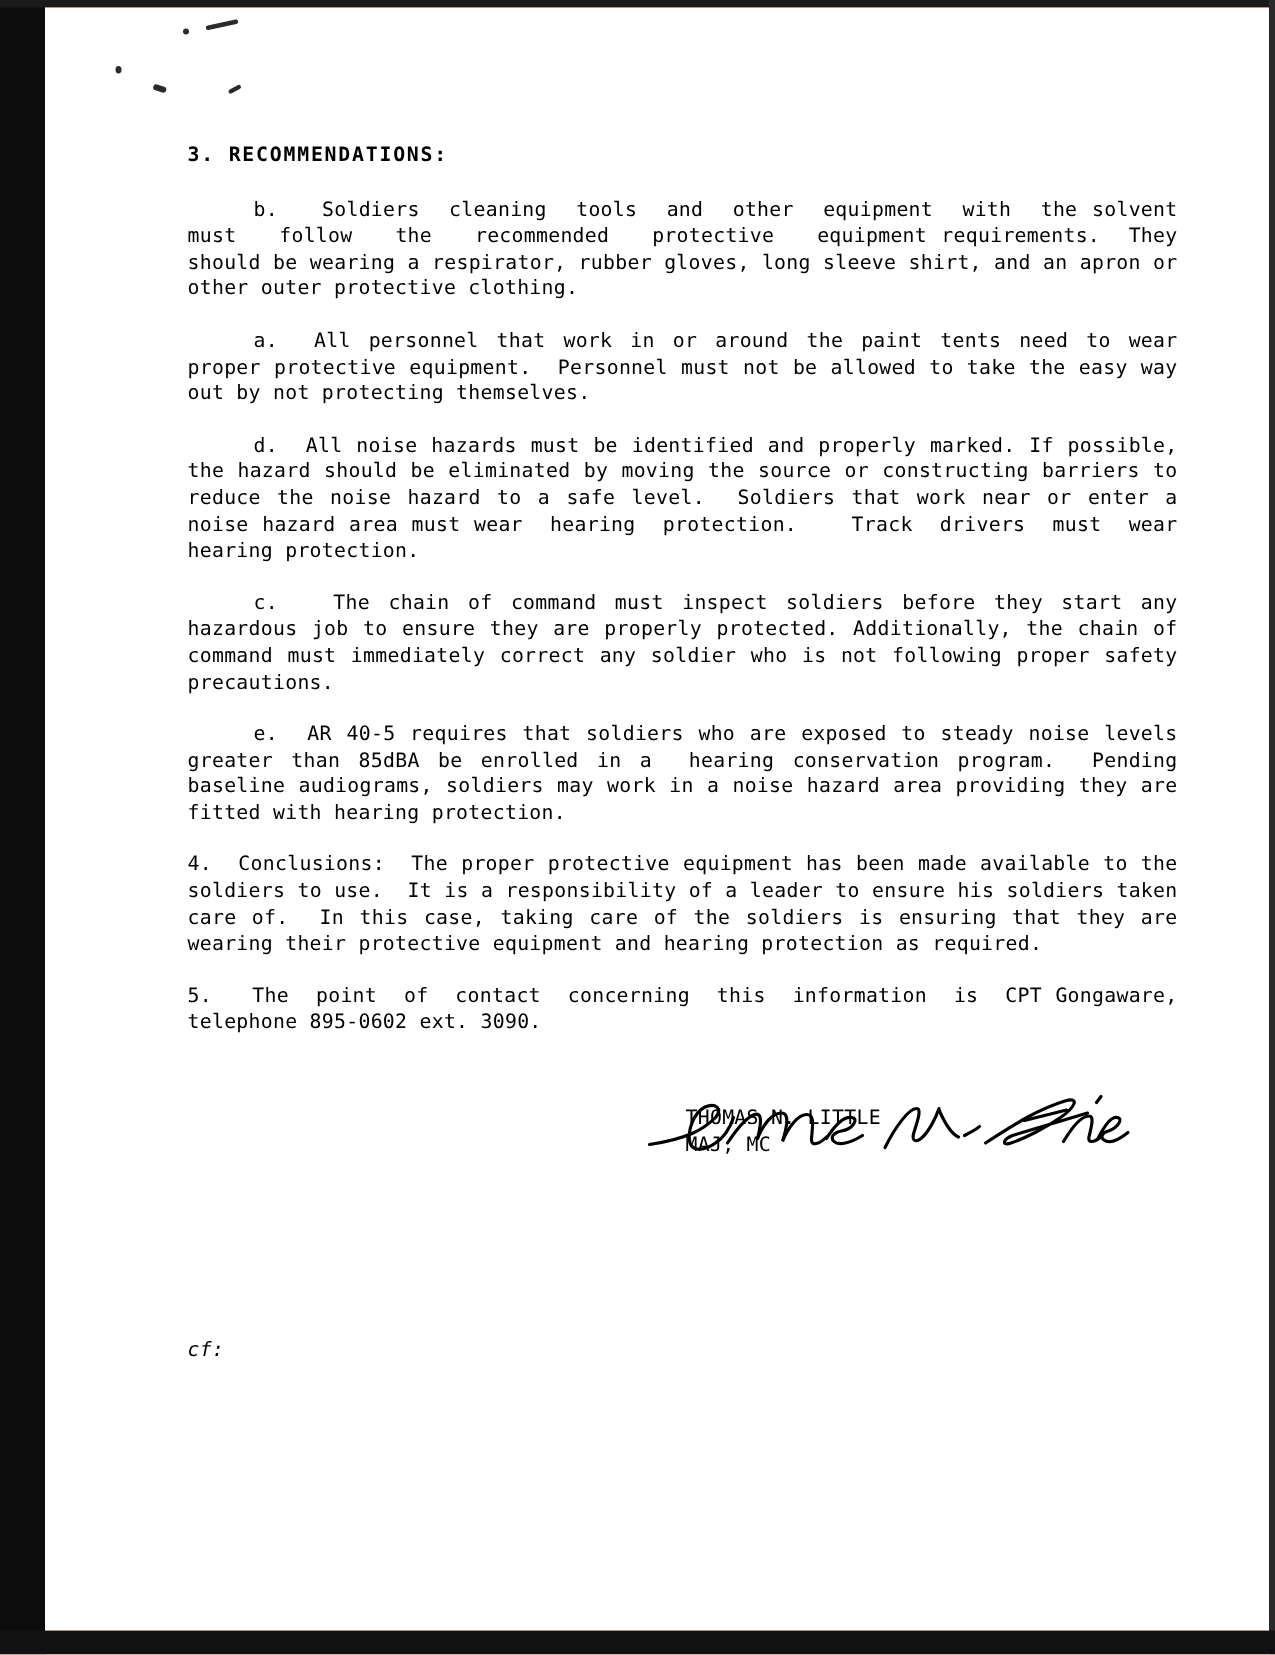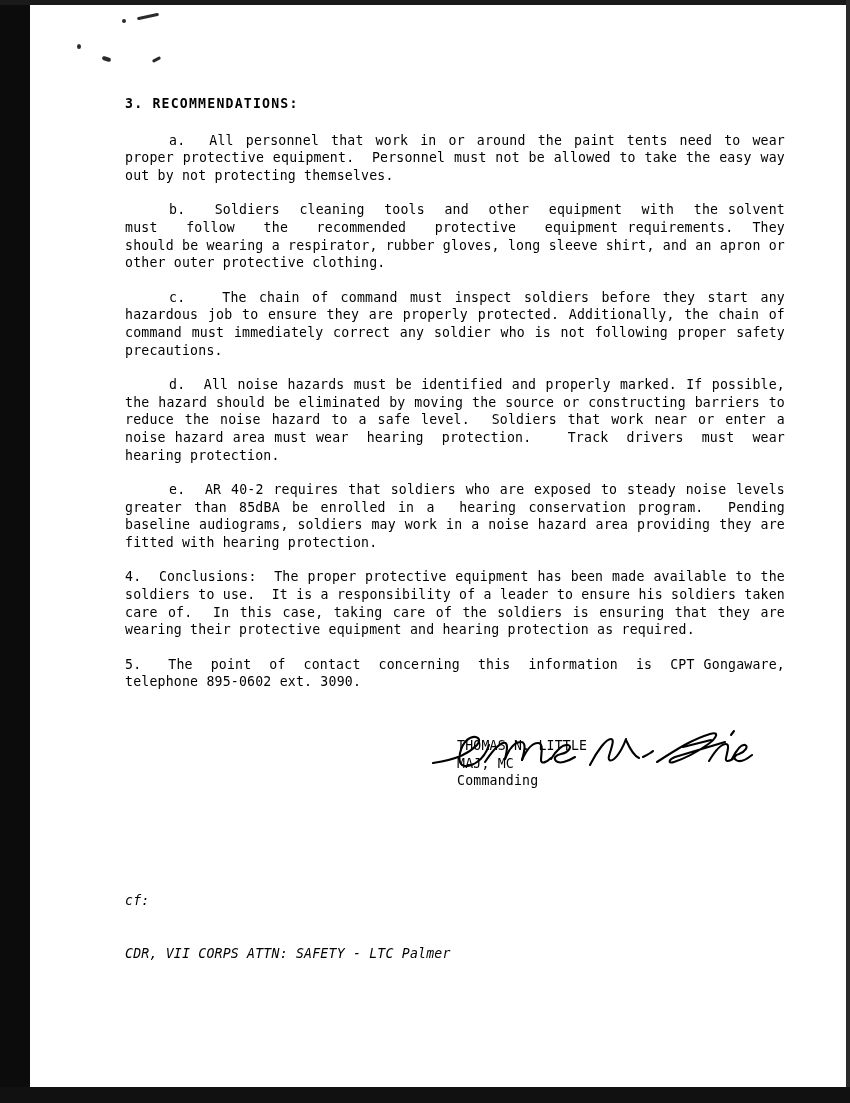--- a/index.html
+++ b/index.html
@@ -124,29 +124,29 @@
     <div class="speck sp2"></div>
     <div class="speck sp3"></div>
     <div class="speck sp4"></div>
     <div class="speck sp5"></div>
   </div>
 
   <div class="content">
 
     <p class="heading">3.  RECOMMENDATIONS:</p>
 
+    <p class="para indent">b.   Soldiers  cleaning  tools  and  other  equipment  with  the solvent   must   follow   the   recommended   protective   equipment requirements.  They should be wearing a respirator, rubber gloves, long sleeve shirt, and an apron or other outer protective clothing.</p>
+
     <p class="para indent">a.  All personnel that work in or around the paint tents need to wear proper protective equipment.  Personnel must not be allowed to take the easy way out by not protecting themselves.</p>
 
-    <p class="para indent">b.   Soldiers  cleaning  tools  and  other  equipment  with  the solvent   must   follow   the   recommended   protective   equipment requirements.  They should be wearing a respirator, rubber gloves, long sleeve shirt, and an apron or other outer protective clothing.</p>
+    <p class="para indent">d.  All noise hazards must be identified and properly marked. If possible, the hazard should be eliminated by moving the source or constructing barriers to reduce the noise hazard to a safe level.  Soldiers that work near or enter a noise hazard area must wear  hearing  protection.    Track  drivers  must  wear  hearing protection.</p>
 
     <p class="para indent">c.   The chain of command must inspect soldiers before they start any hazardous job to ensure they are properly protected. Additionally, the chain of command must immediately correct any soldier who is not following proper safety precautions.</p>
 
-    <p class="para indent">d.  All noise hazards must be identified and properly marked. If possible, the hazard should be eliminated by moving the source or constructing barriers to reduce the noise hazard to a safe level.  Soldiers that work near or enter a noise hazard area must wear  hearing  protection.    Track  drivers  must  wear  hearing protection.</p>
-
-    <p class="para indent">e.  AR 40-2 requires that soldiers who are exposed to steady noise levels greater than 85dBA be enrolled in a  hearing conservation program.  Pending baseline audiograms, soldiers may work in a noise hazard area providing they are fitted with hearing protection.</p>
+    <p class="para indent">e.  AR 40-5 requires that soldiers who are exposed to steady noise levels greater than 85dBA be enrolled in a  hearing conservation program.  Pending baseline audiograms, soldiers may work in a noise hazard area providing they are fitted with hearing protection.</p>
 
     <p class="para">4.  Conclusions:  The proper protective equipment has been made available to the soldiers to use.  It is a responsibility of a leader to ensure his soldiers taken care of.  In this case, taking care of the soldiers is ensuring that they are wearing their protective equipment and hearing protection as required.</p>
 
     <p class="para tight">5.   The  point  of  contact  concerning  this  information  is  CPT Gongaware, telephone 895-0602 ext. 3090.</p>
 
     <div class="sig-block">
       <svg class="signature" viewBox="0 0 330 46">
         <g fill="none" stroke="#000000" stroke-width="2.1" stroke-linecap="round" stroke-linejoin="round">
           <path d="M8 34 C34 30, 44 24, 52 16 C57 10, 52 6, 45 9 C37 13, 33 26, 35 33 C37 39, 45 38, 52 33 C58 29, 62 22, 64 16"></path>
           <path d="M60 33 C66 24, 72 16, 78 14 C84 12, 82 22, 80 30"></path>
@@ -158,22 +158,20 @@
           <path d="M218 28 C222 26, 226 24, 228 22"></path>
           <path d="M232 33 C252 20, 268 10, 285 5 C295 2, 292 9, 282 16 C272 23, 258 30, 249 33 C243 35, 243 31, 250 28 L300 13"></path>
           <path d="M258 18 L286 11"></path>
           <path d="M284 32 C290 22, 296 15, 301 15 C305 15, 302 24, 301 29 C300 33, 304 33, 309 29"></path>
           <path d="M307 30 C311 22, 316 15, 320 16 C324 17, 320 23, 314 25 C310 26, 308 29, 311 31 C315 34, 322 30, 327 26"></path>
           <path d="M306 6 L309 2"></path>
         </g>
       </svg>
       <div class="sig-name">THOMAS N. LITTLE</div>
       <div style="margin-left:332px;">MAJ, MC</div>
-      <div style="margin-left:332px;">Commanding</div>
     </div>
 
     <div class="cf-block">
       <p class="cf-line">cf:</p>
-      <p class="cf-line">CDR, VII CORPS ATTN: SAFETY - LTC Palmer</p>
     </div>
 
   </div>
 </div>
 
 </body></html>

